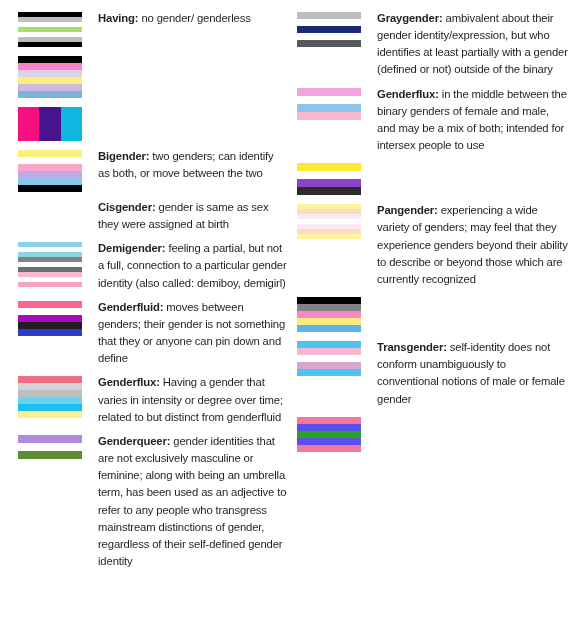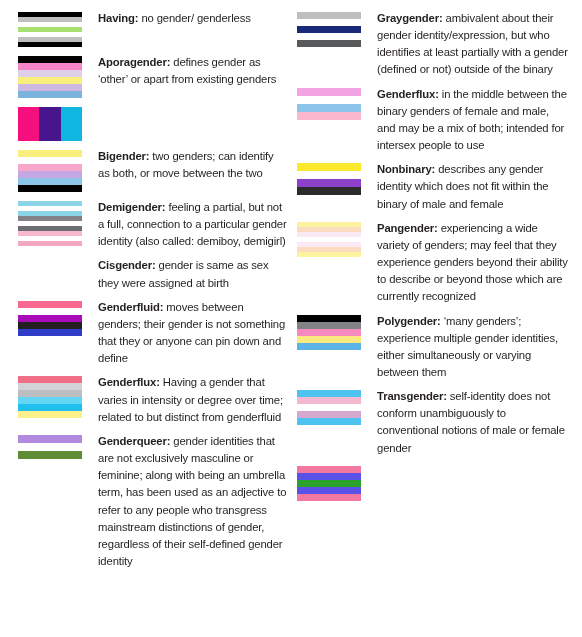--- a/index.html
+++ b/index.html
@@ -101,21 +101,20 @@
         <div class="flag-cell">
           <div class="flag">
             <div class="stripe" style="background: rgb(0, 0, 0); height: 7px;"></div>
             <div class="stripe" style="background: rgb(248, 133, 200); height: 7px;"></div>
             <div class="stripe" style="background: rgb(223, 208, 234); height: 7px;"></div>
             <div class="stripe" style="background: rgb(250, 239, 124); height: 7px;"></div>
             <div class="stripe" style="background: rgb(206, 185, 226); height: 7px;"></div>
             <div class="stripe" style="background: rgb(123, 179, 221); height: 7px;"></div>
           </div>
         </div>
-        <div class="text-cell"><span class="term">Aporagender:</span><span> defines gender as ‘other’ or apart from existing genders</span></div>
       </div>
       <div class="entry">
         <div class="flag-cell">
           <div class="flag vertical" style="height: 34px;">
             <div class="stripe" style="background: rgb(245, 15, 127);"></div>
             <div class="stripe" style="background: rgb(70, 20, 140);"></div>
             <div class="stripe" style="background: rgb(15, 182, 224);"></div>
           </div>
         </div>
       </div>
@@ -126,40 +125,40 @@
             <div class="stripe" style="background: rgb(255, 255, 255); height: 7px;"></div>
             <div class="stripe" style="background: rgb(249, 166, 205); height: 7px;"></div>
             <div class="stripe" style="background: rgb(195, 168, 228); height: 7px;"></div>
             <div class="stripe" style="background: rgb(139, 198, 234); height: 7px;"></div>
             <div class="stripe" style="background: rgb(0, 0, 0); height: 7px;"></div>
           </div>
         </div>
         <div class="text-cell"><span class="term">Bigender:</span><span> two genders; can identify as both, or move between the two</span></div>
       </div>
       <div class="entry">
+        <div class="flag-cell no-flag">
+          <div class="flag"></div>
+        </div>
+        <div class="text-cell"><span class="term">Cisgender:</span><span> gender is same as sex they were assigned at birth</span></div>
+      </div>
+      <div class="entry">
         <div class="flag-cell">
           <div class="flag">
             <div class="stripe" style="background: rgb(139, 211, 230); height: 5px;"></div>
             <div class="stripe" style="background: rgb(255, 255, 255); height: 5px;"></div>
             <div class="stripe" style="background: rgb(139, 211, 230); height: 5px;"></div>
             <div class="stripe" style="background: rgb(128, 130, 133); height: 5px;"></div>
             <div class="stripe" style="background: rgb(255, 255, 255); height: 5px;"></div>
             <div class="stripe" style="background: rgb(109, 110, 113); height: 5px;"></div>
             <div class="stripe" style="background: rgb(249, 184, 205); height: 5px;"></div>
             <div class="stripe" style="background: rgb(255, 255, 255); height: 5px;"></div>
             <div class="stripe" style="background: rgb(244, 167, 192); height: 5px;"></div>
           </div>
         </div>
         <div class="text-cell"><span class="term">Demigender:</span><span> feeling a partial, but not a full, connection to a particular gender identity (also called: demiboy, demigirl)</span></div>
-      </div>
-      <div class="entry">
-        <div class="flag-cell no-flag">
-          <div class="flag"></div>
-        </div>
-        <div class="text-cell"><span class="term">Cisgender:</span><span> gender is same as sex they were assigned at birth</span></div>
       </div>
       <div class="entry">
         <div class="flag-cell">
           <div class="flag">
             <div class="stripe" style="background: rgb(248, 104, 143); height: 7px;"></div>
             <div class="stripe" style="background: rgb(255, 255, 255); height: 7px;"></div>
             <div class="stripe" style="background: rgb(168, 11, 184); height: 7px;"></div>
             <div class="stripe" style="background: rgb(35, 31, 32); height: 7px;"></div>
             <div class="stripe" style="background: rgb(46, 60, 200); height: 7px;"></div>
           </div>
@@ -216,21 +215,20 @@
       </div>
       <div class="entry">
         <div class="flag-cell">
           <div class="flag">
             <div class="stripe" style="background: rgb(251, 233, 48); height: 8px;"></div>
             <div class="stripe" style="background: rgb(255, 255, 255); height: 8px;"></div>
             <div class="stripe" style="background: rgb(140, 66, 200); height: 8px;"></div>
             <div class="stripe" style="background: rgb(43, 43, 43); height: 8px;"></div>
           </div>
         </div>
-        <div class="text-cell"><span class="term">Nonbinary:</span><span> describes any gender identity which does not fit within the binary of male and female</span></div>
       </div>
       <div class="entry">
         <div class="flag-cell">
           <div class="flag">
             <div class="stripe" style="background: rgb(252, 242, 160); height: 5px;"></div>
             <div class="stripe" style="background: rgb(251, 220, 192); height: 5px;"></div>
             <div class="stripe" style="background: rgb(251, 234, 243); height: 5px;"></div>
             <div class="stripe" style="background: rgb(255, 255, 255); height: 5px;"></div>
             <div class="stripe" style="background: rgb(251, 234, 243); height: 5px;"></div>
             <div class="stripe" style="background: rgb(251, 220, 192); height: 5px;"></div>
@@ -242,21 +240,20 @@
       <div class="entry">
         <div class="flag-cell">
           <div class="flag">
             <div class="stripe" style="background: rgb(0, 0, 0); height: 7px;"></div>
             <div class="stripe" style="background: rgb(128, 130, 133); height: 7px;"></div>
             <div class="stripe" style="background: rgb(245, 137, 192); height: 7px;"></div>
             <div class="stripe" style="background: rgb(251, 233, 127); height: 7px;"></div>
             <div class="stripe" style="background: rgb(90, 180, 232); height: 7px;"></div>
           </div>
         </div>
-        <div class="text-cell"><span class="term">Polygender:</span><span> ‘many genders’; experience multiple gender identities, either simultaneously or varying between them</span></div>
       </div>
       <div class="entry">
         <div class="flag-cell">
           <div class="flag">
             <div class="stripe" style="background: rgb(79, 195, 240); height: 7px;"></div>
             <div class="stripe" style="background: rgb(244, 184, 208); height: 7px;"></div>
             <div class="stripe" style="background: rgb(255, 255, 255); height: 7px;"></div>
             <div class="stripe" style="background: rgb(215, 168, 205); height: 7px;"></div>
             <div class="stripe" style="background: rgb(79, 195, 240); height: 7px;"></div>
           </div>

